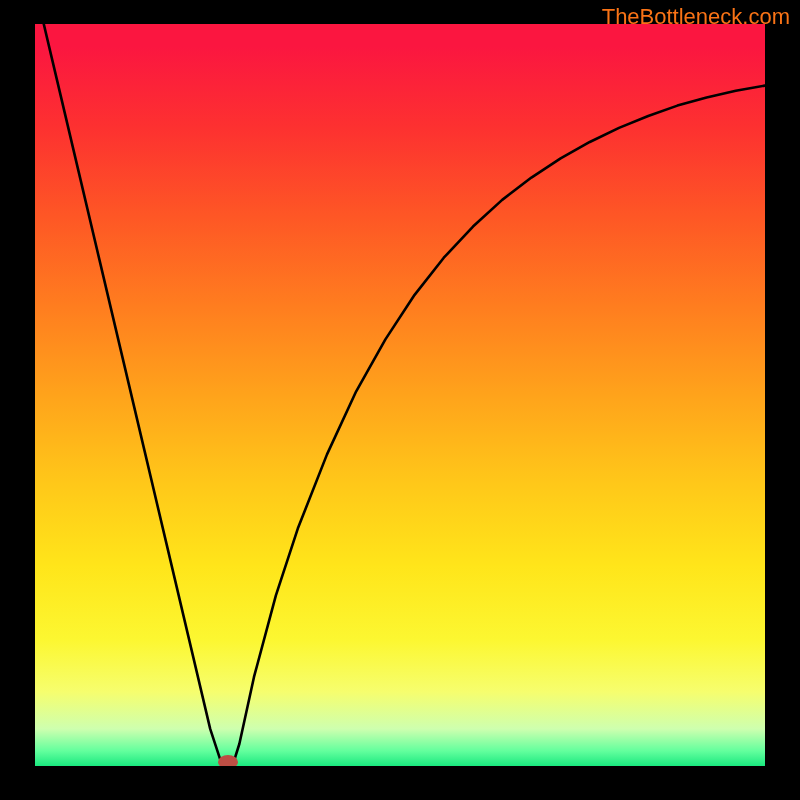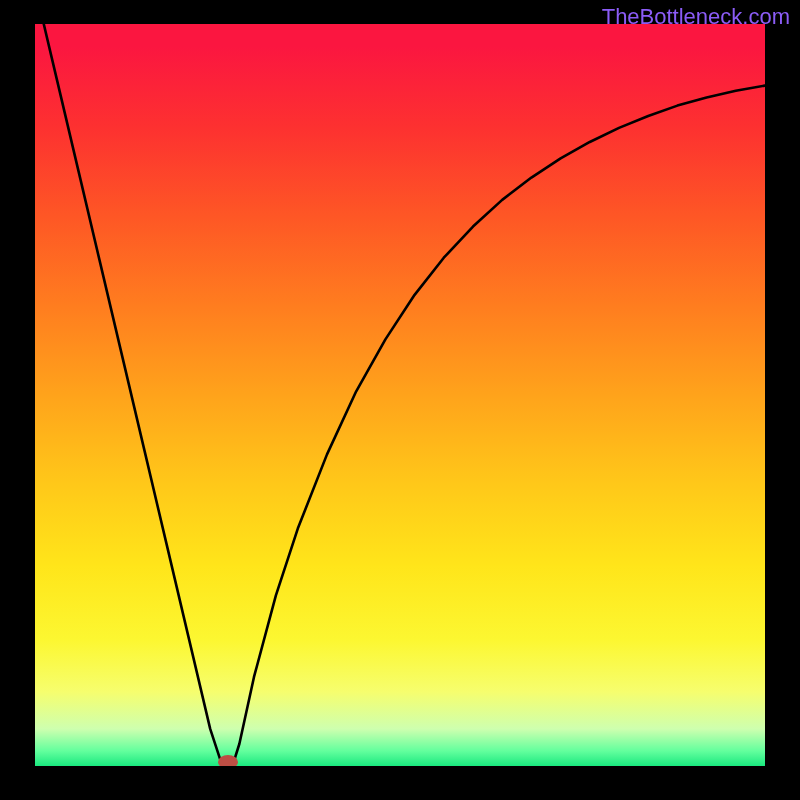--- a/index.html
+++ b/index.html
@@ -1,16 +1,16 @@
 <!DOCTYPE html>
 <html><head>
   <meta charset="utf-8">
   <style>
     body { margin: 0; padding: 0; width: 800px; height: 800px; position: relative; background: #000; overflow: hidden; }
-    .attribution { position: absolute; top: 4px; right: 10px; font-family: Arial, sans-serif; font-size: 22px; color: #8b5cf6; z-index: 10; }
+    .attribution { position: absolute; top: 4px; right: 10px; font-family: Arial, sans-serif; font-size: 22px; color: #f97316; z-index: 10; }
     .frame { position: absolute; top: 24px; left: 35px; width: 730px; height: 742px; background: #000; }
     .plot-area { position: absolute; top: 0; left: 0; width: 730px; height: 742px; overflow: hidden; }
     .gradient-bg { position: absolute; top: 0; left: 0; width: 730px; height: 742px;
       background: linear-gradient(to bottom,
         #fb1640 0%,
         #fb1640 3%,
         #fd3130 14%,
         #fe5725 26%,
         #ff7d1f 38%,
         #ffa31b 50%,

